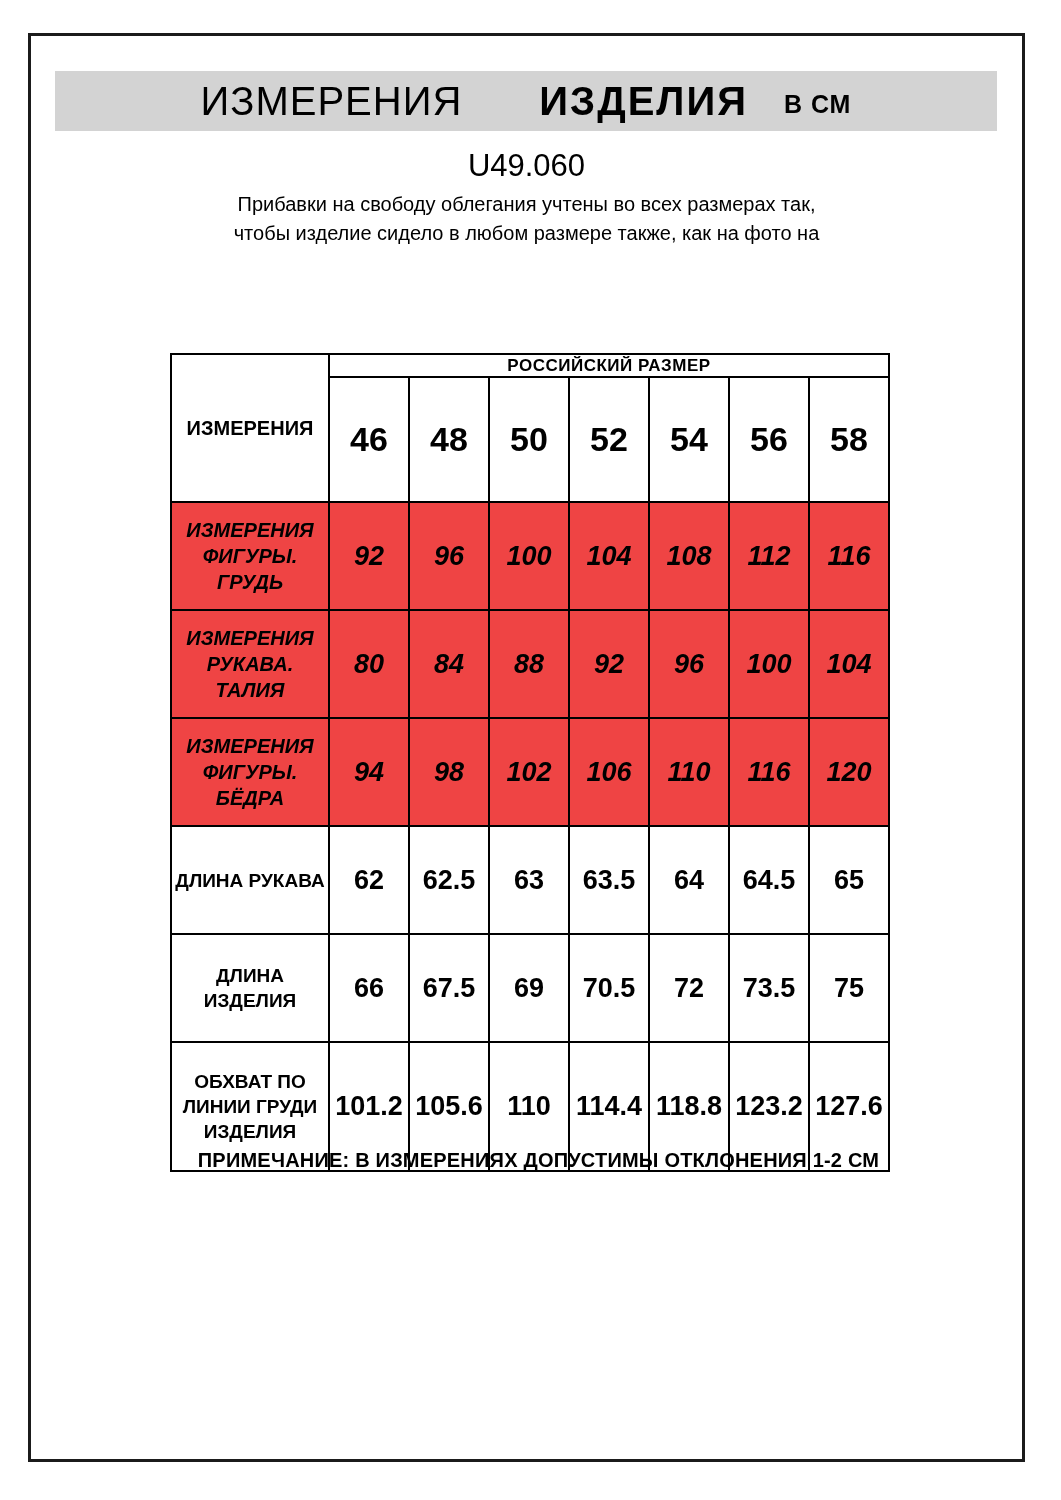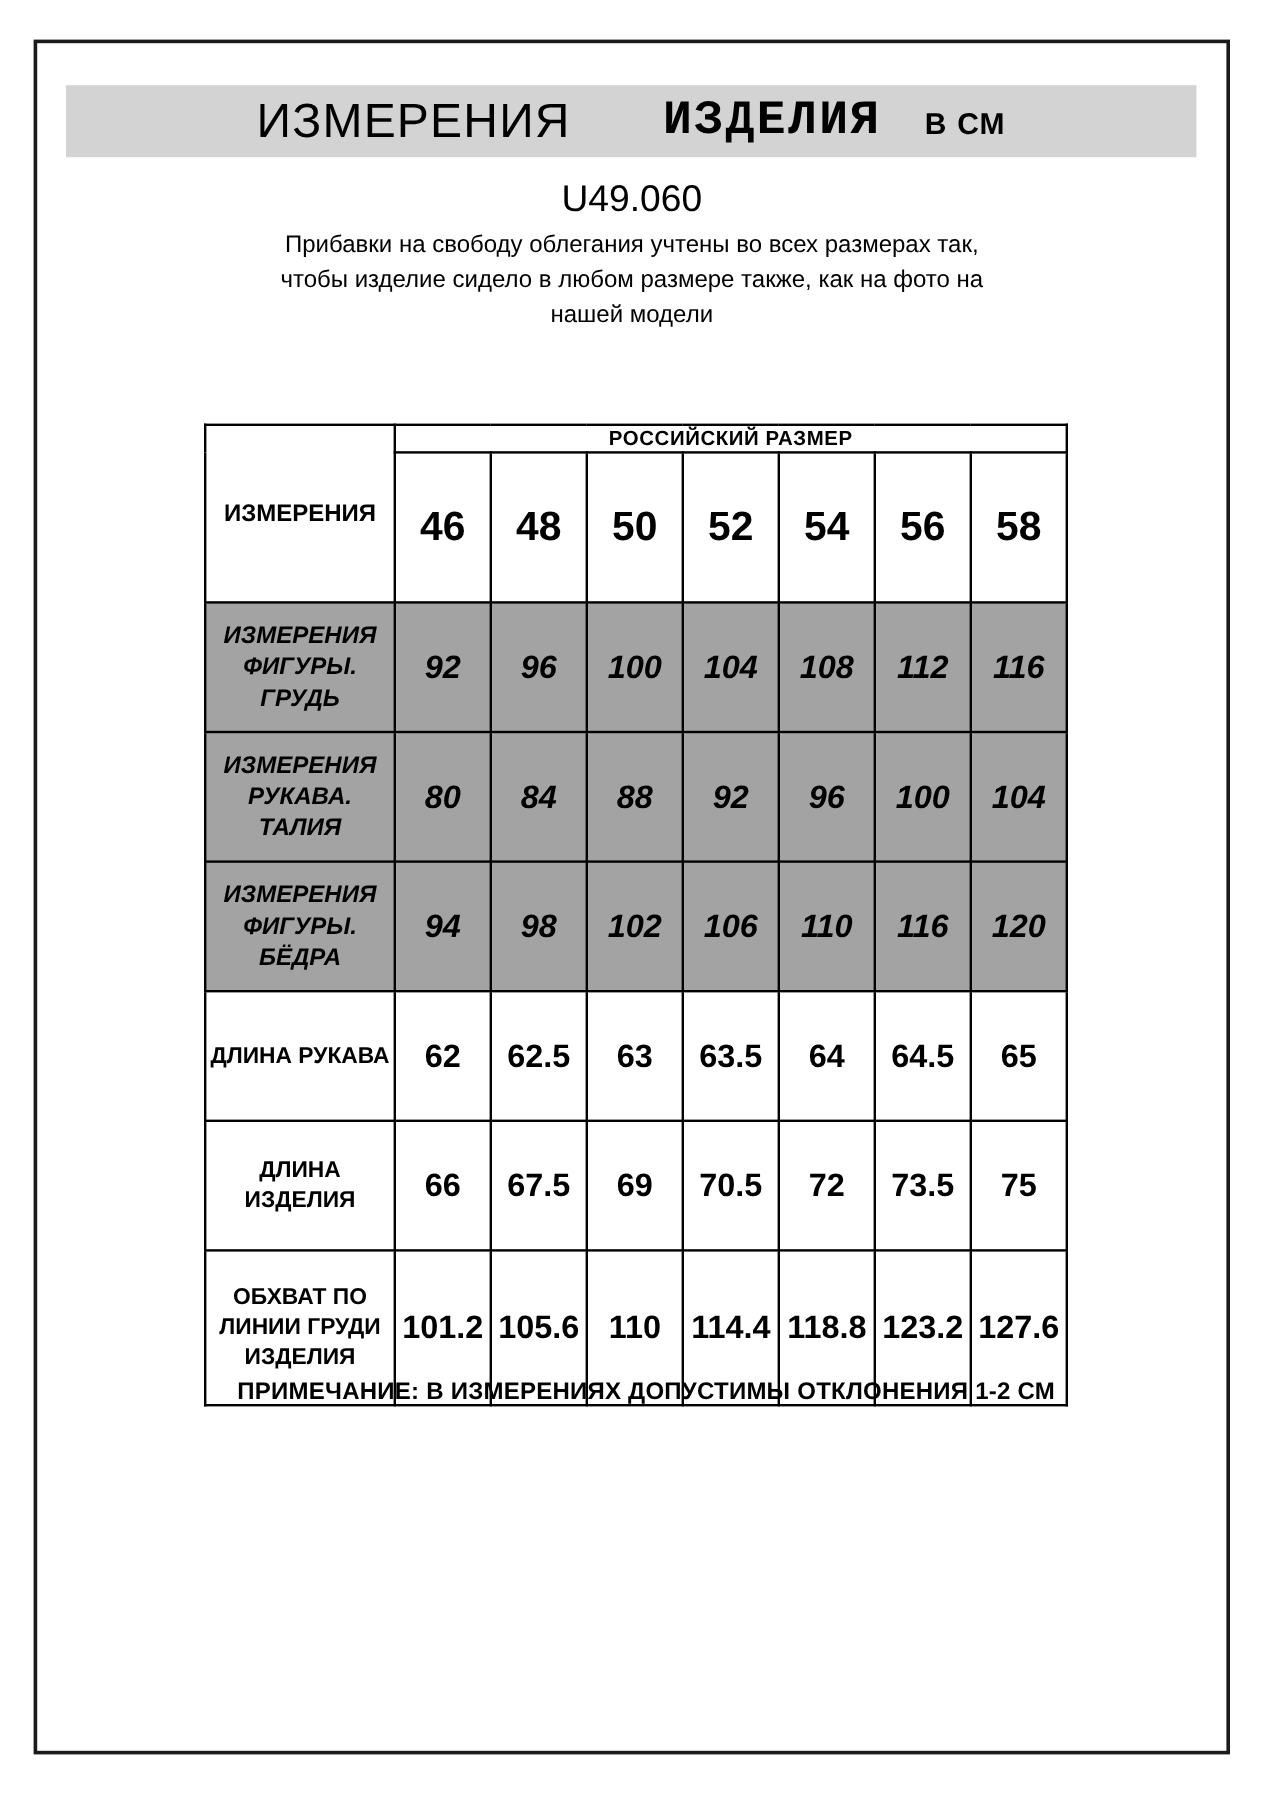--- a/index.html
+++ b/index.html
@@ -10,21 +10,21 @@
   .frame{
     position:absolute;left:28px;top:33px;width:997px;height:1429px;
     border:3px solid #1b1b1b;box-sizing:border-box;
   }
   
   .title-bar{
     position:absolute;left:24px;top:35px;width:942px;height:60px;
     background:#d3d3d3;display:flex;align-items:center;justify-content:center;
   }
   .title-main{font-size:40px;font-weight:400;letter-spacing:1px;}
-  .title-bold{font-size:40px;font-weight:700;letter-spacing:2px;margin-left:77px;font-family:Liberation Mono, monospace;}
+  .title-bold{font-size:40px;font-weight:700;letter-spacing:2px;margin-left:77px;}
   .title-unit{font-size:25px;font-weight:700;letter-spacing:1px;margin-left:36px;margin-top:6px;}
   
   .article{position:absolute;left:0;top:112px;width:100%;text-align:center;
     font-size:31px;font-weight:400;line-height:36px;}
   .subtitle{position:absolute;left:0;top:154px;width:100%;text-align:center;
     font-size:20px;line-height:29px;font-weight:400;}
   
   table.size-table{
     position:absolute;left:139px;top:317px;border-collapse:collapse;table-layout:fixed;
   }
@@ -37,21 +37,21 @@
   .row-span-head{height:23px;}
   .row-sizes{height:125px;}
   .row-data{height:108px;}
   .row-data-last{height:129px;}
   th.group-head{font-size:17px;letter-spacing:.5px;font-weight:400;}
   th.corner{font-size:20px;font-weight:400;}
   th.size-cell{font-size:34px;font-weight:700;}
   td.row-label{font-size:20px;line-height:26px;padding:0 3px;}
   td.row-label.small{font-size:19px;line-height:25px;}
   td.val{font-size:27px;}
-  tr.shaded th,tr.shaded td{background:#a3a3a3;}
+  tr.shaded th,tr.shaded td{background:#ef4444;}
   tr.ital td{font-style:italic;}
   
   .note{position:absolute;left:12px;top:1113px;width:100%;text-align:center;
     font-size:20px;font-weight:700;letter-spacing:.2px;}
 </style>
 </head>
 <body>
 
 <div class="page">
   <div class="frame">
@@ -60,21 +60,20 @@
       <span class="title-main">ИЗМЕРЕНИЯ</span>
       <span class="title-bold">ИЗДЕЛИЯ</span>
       <span class="title-unit">В СМ</span>
     </div>
 
     <div class="article">U49.060</div>
 
     <div class="subtitle">
       <div>Прибавки на свободу облегания учтены во всех размерах так,</div>
       <div>чтобы изделие сидело в любом размере также, как на фото на</div>
-      <div>нашей модели</div>
     </div>
 
     <table class="size-table">
       <colgroup>
         <col class="col-label">
         <col class="col-size">
           <col class="col-size">
           <col class="col-size">
           <col class="col-size">
         <col class="col-size">

